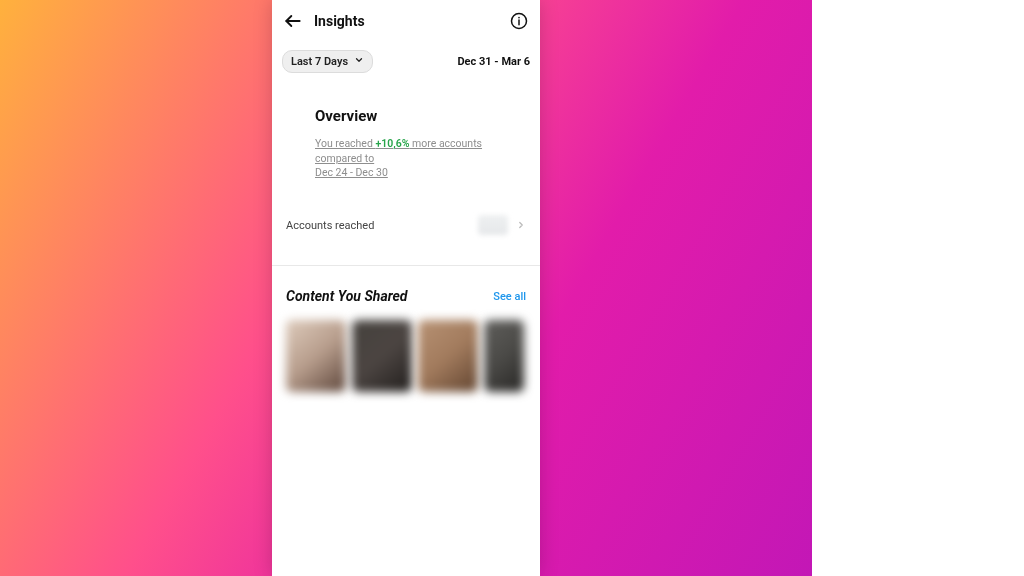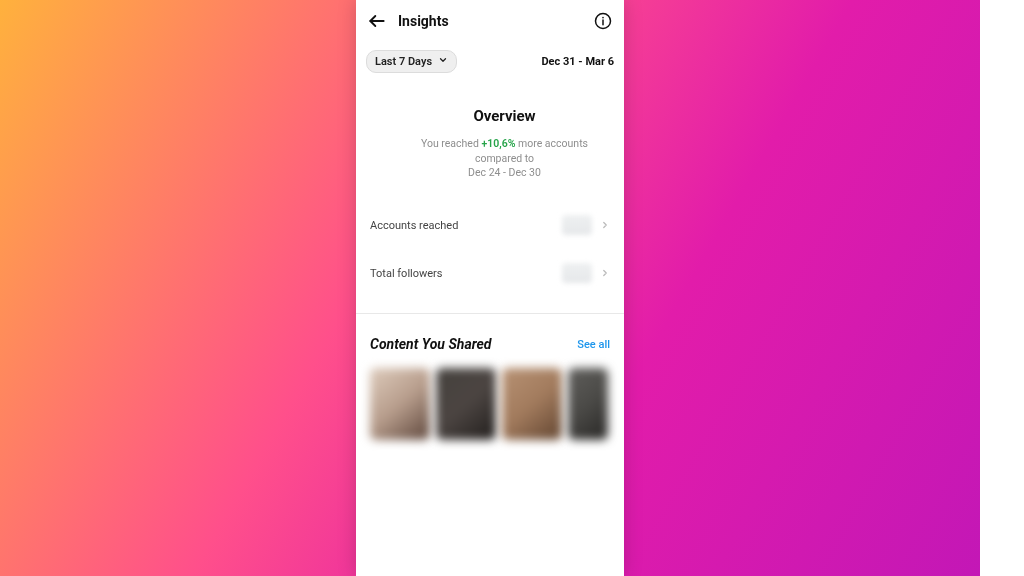--- a/index.html
+++ b/index.html
@@ -4,21 +4,21 @@
 <style>
   html, body {
     margin: 0;
     padding: 0;
     width: 1024px;
     height: 576px;
     font-family: -apple-system, BlinkMacSystemFont, "Segoe UI", Roboto, Helvetica, Arial, sans-serif;
     overflow: hidden;
   }
   .bg {
-    width: 980px;
+    width: 812px;
     height: 576px;
     background: linear-gradient(120deg, #ffb13d 0%, #ff4f8b 40%, #e21caa 65%, #c317b6 100%);
     display: flex;
     justify-content: center;
     align-items: flex-start;
   }
   .phone {
     width: 268px;
     height: 576px;
     background: #ffffff;
@@ -74,36 +74,37 @@
     color: #222;
   }
   .date-range {
     font-size: 11px;
     font-weight: 700;
     color: #111;
   }
 
   
   .overview {
-    text-align: center;
+    text-align: left;
     margin-top: 32px;
     padding: 0 14px;
     margin-left: 29px;
   }
   .overview h2 {
     margin: 0;
     font-size: 15px;
     font-weight: 700;
     color: #111;
   }
   .sub {
     margin-top: 12px;
     font-size: 10.5px;
     line-height: 1.4;
     color: #8e8e8e;
+    text-decoration: underline;
   }
   .sub .pct {
     color: #27a44a;
     font-weight: 600;
   }
 
   
   .metrics {
     margin-top: 20px;
   }
@@ -223,31 +224,20 @@
         <div class="metric-label">Accounts reached</div>
         <div class="metric-right">
           <div class="blur-value"></div>
           <span class="chev">
             <svg width="10" height="12" viewBox="0 0 24 24" fill="none" stroke="#bbb" stroke-width="3" stroke-linecap="round" stroke-linejoin="round">
                 <polyline points="9 18 15 12 9 6"></polyline>
               </svg>
           </span>
         </div>
       </div>
-      <div class="metric-row">
-        <div class="metric-label">Total followers</div>
-        <div class="metric-right">
-          <div class="blur-value"></div>
-          <span class="chev">
-            <svg width="10" height="12" viewBox="0 0 24 24" fill="none" stroke="#bbb" stroke-width="3" stroke-linecap="round" stroke-linejoin="round">
-                <polyline points="9 18 15 12 9 6"></polyline>
-              </svg>
-          </span>
-        </div>
-      </div>
     </div>
 
     <div class="divider"></div>
 
     <div class="section-head">
       <div class="section-title">Content You Shared</div>
       <div class="see-all">See all</div>
     </div>
     <div class="thumbs">
       <div class="thumb t1"></div>

